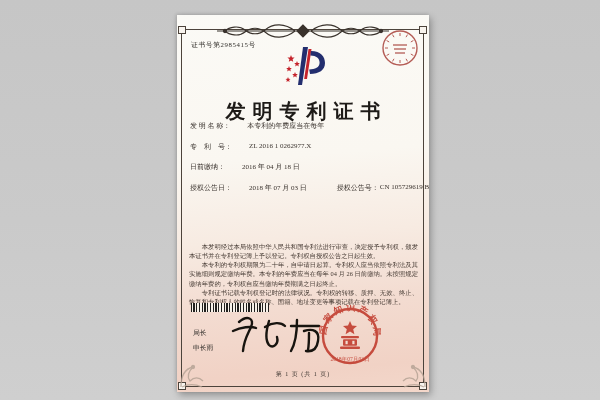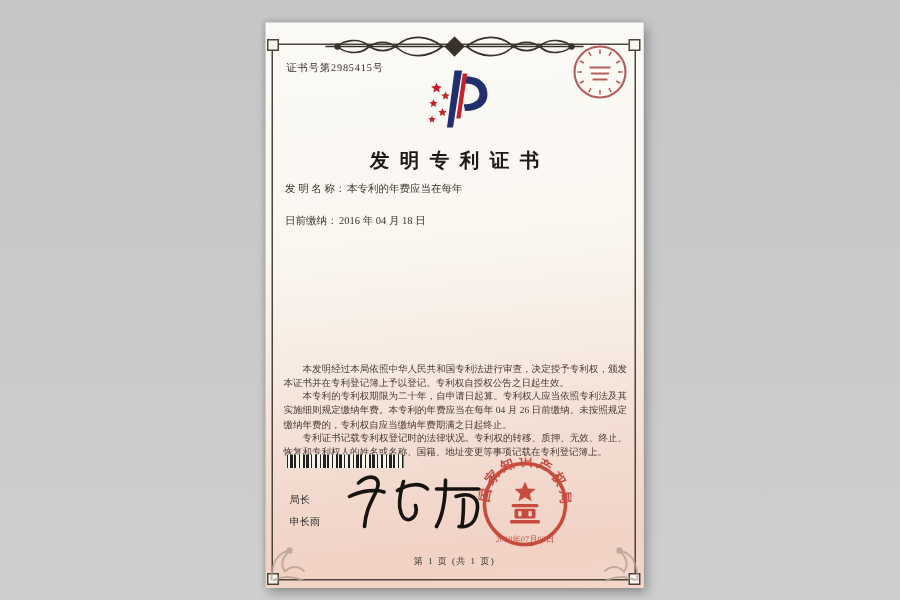--- a/index.html
+++ b/index.html
@@ -14,24 +14,24 @@
          border:1px solid #4c433b;}
   .corner{position:absolute;width:6px;height:6px;border:1px solid #4c433b;background:#f8f4ee;}
   .corner.tl{left:-4px;top:-4px}.corner.tr{right:-4px;top:-4px}
   .corner.bl{left:-4px;bottom:-4px}.corner.br{right:-4px;bottom:-4px}
   .ornament{position:absolute;left:50%;transform:translateX(-50%);top:7px;}
   .certno{position:absolute;left:14px;top:25px;font-size:6.8px;color:#33302c;
           letter-spacing:.6px;white-space:nowrap;}
   .mini-stamp{position:absolute;right:9px;top:13px;opacity:.85;}
   .logo{position:absolute;left:104px;top:30px;}
   .title{position:absolute;left:0;right:0;top:83px;text-align:center;
-         font-size:13px;font-weight:bold;color:#1d1a17;letter-spacing:7px;
+         font-size:20px;font-weight:bold;color:#1d1a17;letter-spacing:7px;
          text-indent:7px;white-space:nowrap;}
   .fields{position:absolute;left:13px;right:10px;top:106px;font-size:7px;color:#3a332e;}
-  .frow{display:flex;margin-bottom:10.6px;white-space:nowrap;}
+  .frow{display:flex;margin-bottom:10.6px;white-space:nowrap;gap:16px;}
   .frow .lab{flex:0 0 auto;}
   .frow .val{margin-left:1px;}
   .frow.two .pair2{margin-left:14px;display:flex;}
   .paras{position:absolute;left:12px;right:11px;top:227px;font-size:6.35px;
          line-height:1.44;color:#463b34;text-align:justify;}
   .paras p{margin:0;text-indent:2em;}
   .barcode{position:absolute;left:14px;top:288px;width:78px;height:9px;
            background:repeating-linear-gradient(90deg,
              #20201e 0 1px,#f7f2ea 1px 2px,#20201e 2px 4px,#f7f2ea 4px 5px,
              #20201e 5px 6px,#f7f2ea 6px 8px,#20201e 8px 9px,#f7f2ea 9px 11px);}
@@ -113,22 +113,34 @@
     </svg>
 
     <div class="title">发明专利证书</div>
 
     <div class="fields">
       <div class="frow">
         <span class="lab">发 明 名 称：</span>
         <span class="val">本专利的年费应当在每年</span>
       </div>
       <div class="frow">
+        <span class="lab">专　利　号：</span>
+        <span class="val">ZL 2016 1 0262977.X</span>
+      </div>
+      <div class="frow">
         <span class="lab">日前缴纳：</span>
         <span class="val">2016 年 04 月 18 日</span>
+      </div>
+      <div class="frow two">
+        <span class="lab">授权公告日：</span>
+        <span class="val">2018 年 07 月 03 日</span>
+        <span class="pair2">
+          <span class="lab">授权公告号：</span>
+          <span class="val">CN 105729619 B</span>
+        </span>
       </div>
     </div>
 
     <div class="paras">
       <p>本发明经过本局依照中华人民共和国专利法进行审查，决定授予专利权，颁发本证书并在专利登记簿上予以登记。专利权自授权公告之日起生效。</p>
       <p>本专利的专利权期限为二十年，自申请日起算。专利权人应当依照专利法及其实施细则规定缴纳年费。本专利的年费应当在每年 04 月 26 日前缴纳。未按照规定缴纳年费的，专利权自应当缴纳年费期满之日起终止。</p>
       <p>专利证书记载专利权登记时的法律状况。专利权的转移、质押、无效、终止、恢复和专利权人的姓名或名称、国籍、地址变更等事项记载在专利登记簿上。</p>
     </div>
 
     <div class="barcode"></div>

